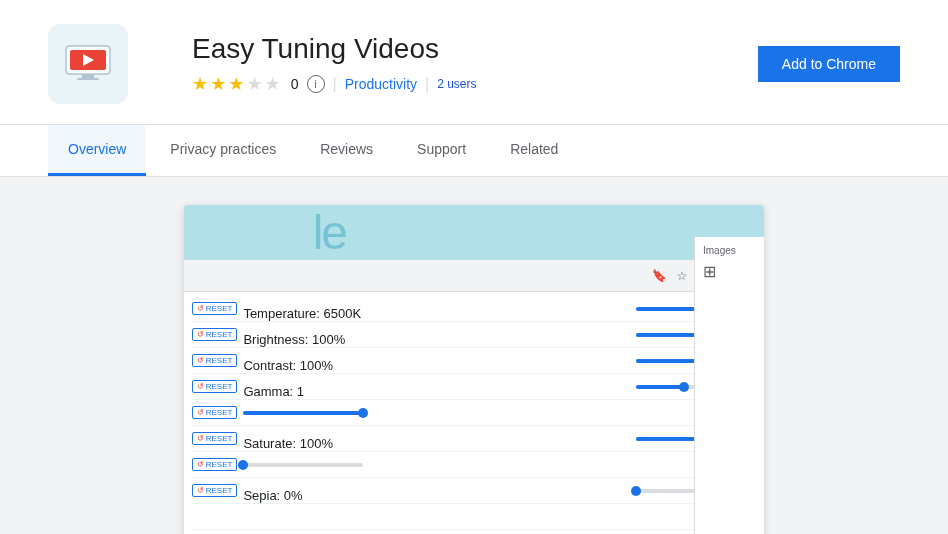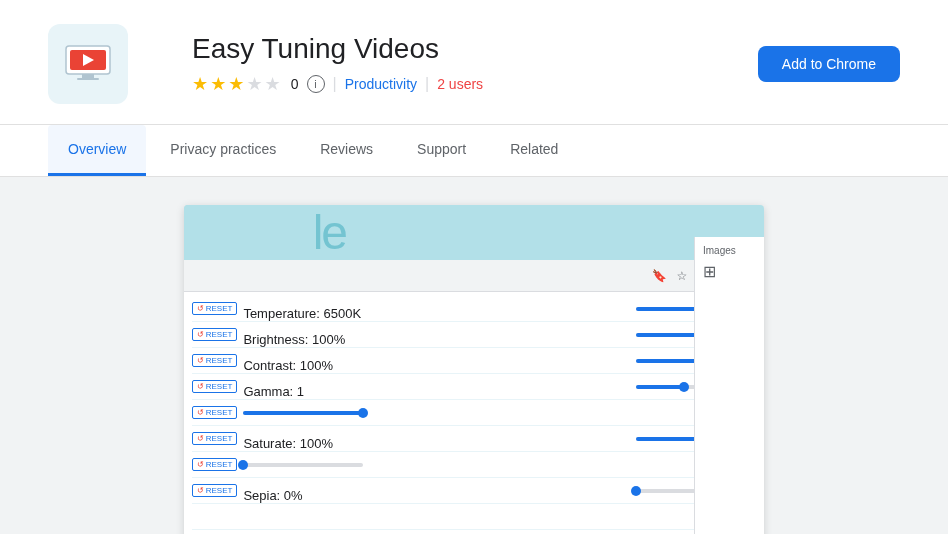--- a/index.html
+++ b/index.html
@@ -98,30 +98,30 @@
       font-size: 16px;
     }
 
     .category-link {
       color: #1a73e8;
       text-decoration: none;
       font-size: 14px;
     }
 
     .user-count {
-      font-size: 14px;
-      color: #ef4444;
+      font-size: 12px;
+      color: #1d4ed8;
       text-align: center;
     }
 
     .add-button {
       background: #1a73e8;
       color: #fff;
       border: none;
-      border-radius: 8px;
+      border-radius: 0;
       padding: 10px 24px;
       font-size: 14px;
       font-weight: 500;
       cursor: pointer;
       white-space: nowrap;
       font-family: inherit;
     }
 
     
     .nav-tabs {

